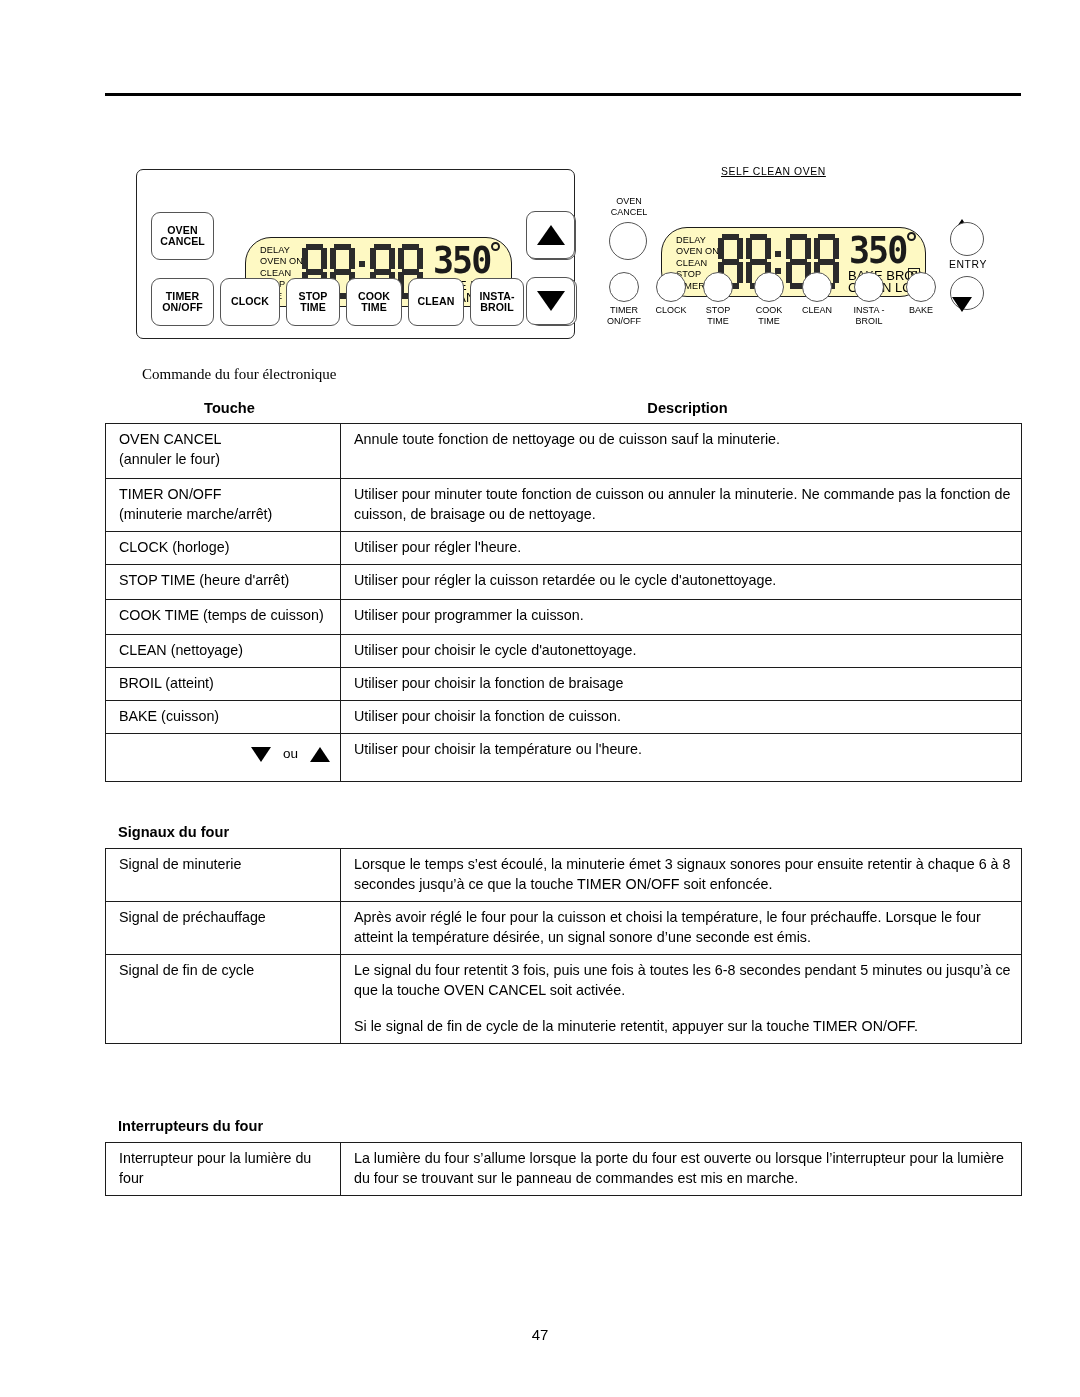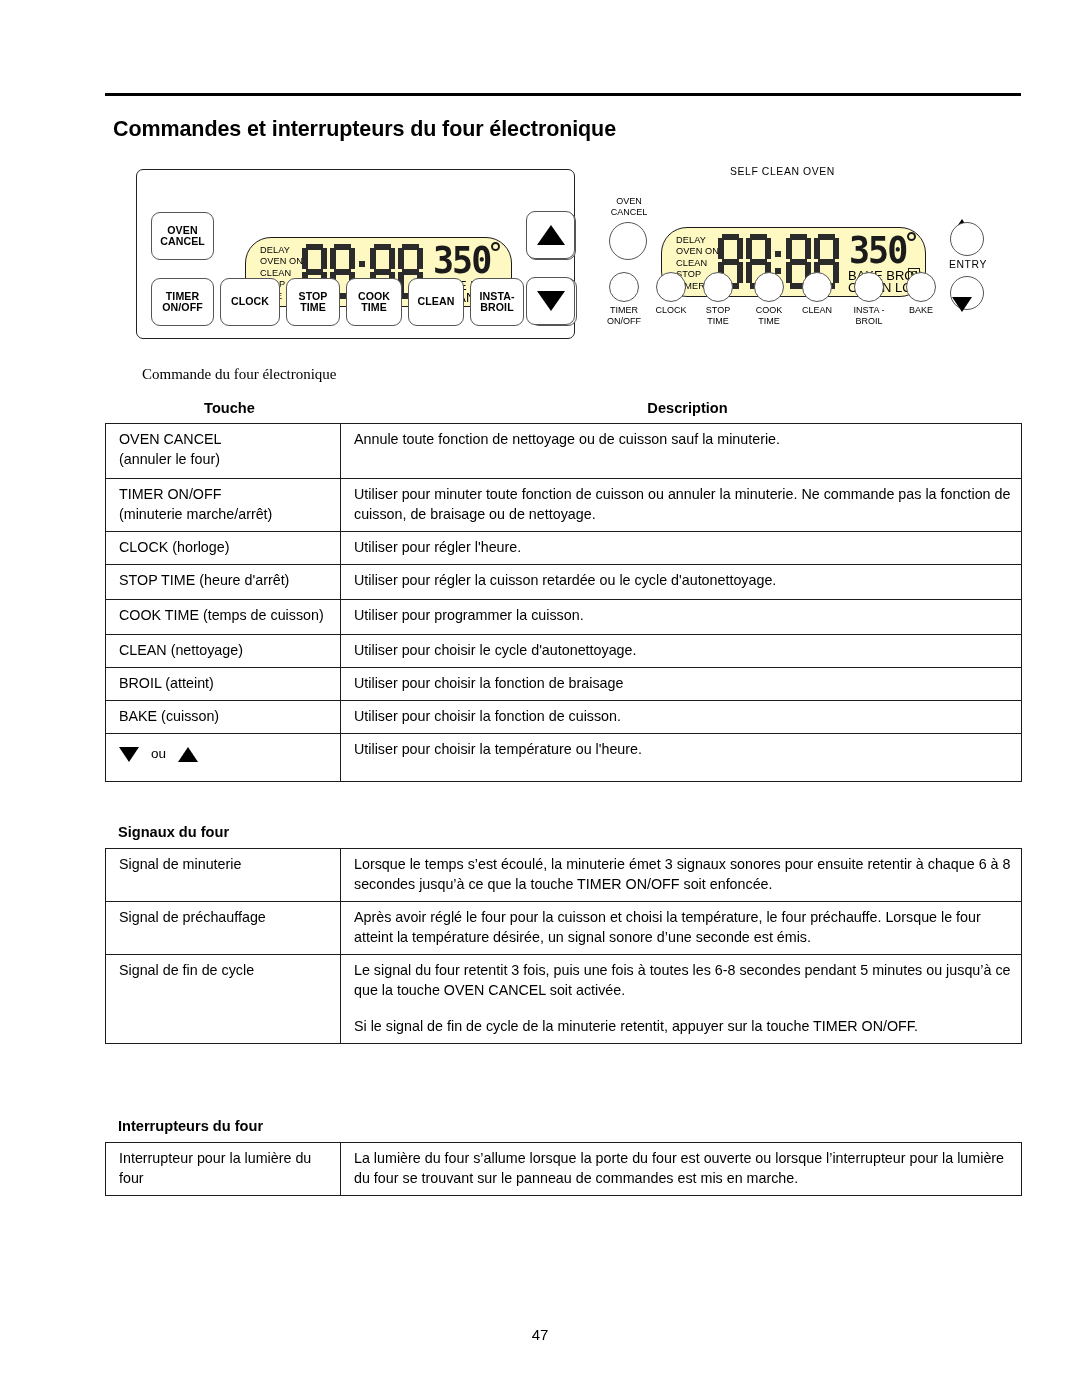--- a/index.html
+++ b/index.html
@@ -221,25 +221,26 @@
   
   .panel-right {
     position: absolute;
     left: 488px;
     top: 0px;
     width: 428px;
     height: 180px;
   }
   .self-clean-title {
     position: absolute;
-    left: 137px;
+    left: 128px;
     top: 6px;
     font-size: 10.4px;
     letter-spacing: 0.6px;
     white-space: nowrap;
+    text-decoration: underline;
   }
   .lcd-right {
     left: 68px;
     top: 31px;
     width: 265px;
     height: 70px;
   }
   .rbtn {
     position: absolute;
     border: 1.3px solid #555;
@@ -291,21 +292,21 @@
   .col-a { width: 235px; }
   .col-b { width: 681px; }
 
   .sec-head {
     position: absolute;
     left: 118px;
     font-size: 14.6px;
     font-weight: bold;
   }
   .arrow-cell {
-    text-align: left;
+    text-align: right;
     padding-top: 10px !important;
     padding-bottom: 14px !important;
   }
   .arrow-cell .inner {
     display: inline-flex;
     align-items: center;
     gap: 12px;
     font-size: 13.5px;
   }
   .p-blk { margin: 0; }
@@ -321,21 +322,20 @@
     font-family: "Liberation Sans", sans-serif;
   }
 </style>
 </head>
 <body>
 
 <div class="page">
 
   <div class="top-rule"></div>
 
-  <h1 class="page-title">Commandes et interrupteurs du four électronique</h1>
 
   <div class="diagram">
 
     <div class="panel-left">
 
       <div class="lcd lcd-left">
         <div class="lcd-inner">
           <div class="lcd-modes">
             <div>DELAY</div>
             <div>OVEN ON</div>

